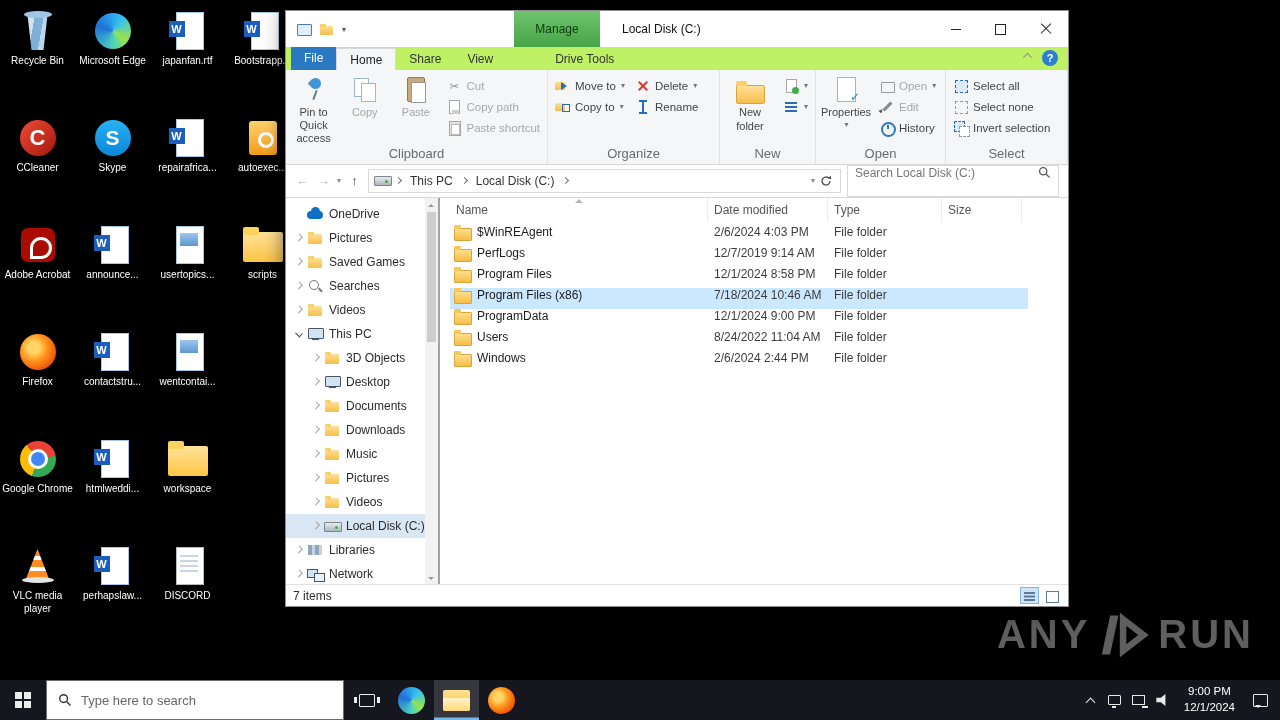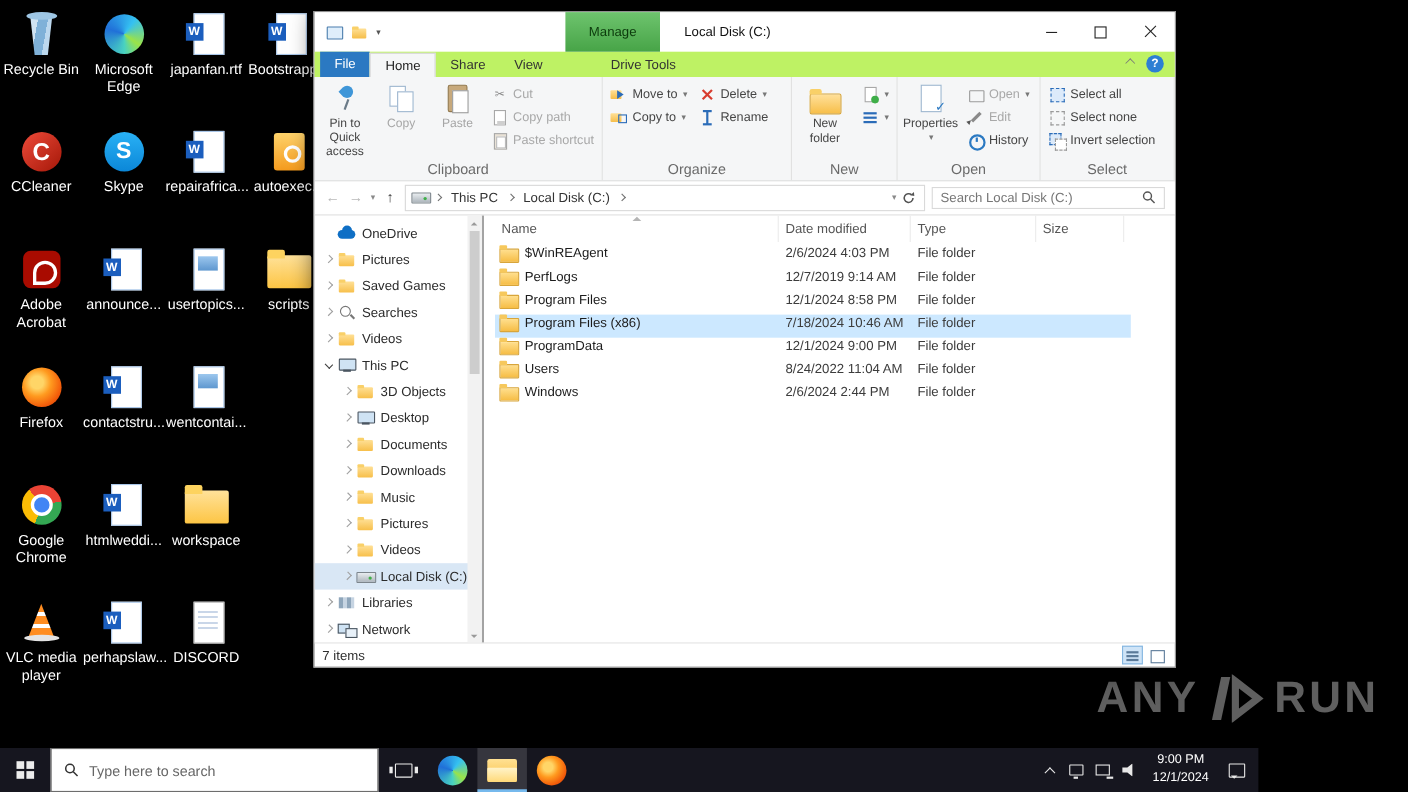--- a/index.html
+++ b/index.html
@@ -3,21 +3,21 @@
 <meta charset="utf-8">
 <style>
 *{box-sizing:border-box;margin:0;padding:0}
 html,body{width:1280px;height:720px}
 body{position:relative;background:#000;font-family:"Liberation Sans","DejaVu Sans",sans-serif;overflow:hidden;font-size:12px;color:#222}
 
 
 #dicons{position:absolute;left:0;top:6px;display:grid;grid-template-rows:repeat(6,107px);grid-auto-flow:column;grid-auto-columns:75px}
 .dicon{width:75px;display:flex;flex-direction:column;align-items:center;padding-top:4px;cursor:default}
 .art{width:46px;height:42px;position:relative;margin-bottom:3px}
-.dlabel{color:#fff;font-size:13px;text-align:center;line-height:1.25;text-shadow:1px 1px 2px #000,0 0 3px #000;max-width:74px}
+.dlabel{color:#fff;font-size:10px;text-align:center;line-height:1.25;text-shadow:1px 1px 2px #000,0 0 3px #000;max-width:74px}
 .t-word .art::before{content:"";position:absolute;left:11px;top:2px;width:26px;height:36px;background:#fff;border:1px solid #a9c6e8}
 .t-word .art::after{content:"W";position:absolute;left:4px;top:11px;width:16px;height:16px;background:#1b5ebe;color:#fff;font-size:11px;font-weight:700;line-height:16px;text-align:center}
 .t-docimg .art::before{content:"";position:absolute;left:11px;top:2px;width:26px;height:36px;background:#fff;border:1px solid #a9c6e8}
 .t-docimg .art::after{content:"";position:absolute;left:15px;top:9px;width:18px;height:13px;background:linear-gradient(#9cc7ee,#5e97cf)}
 .t-docplain .art::before{content:"";position:absolute;left:11px;top:2px;width:26px;height:36px;background:#fff;border:1px solid #b9b9b9}
 .t-docplain .art::after{content:"";position:absolute;left:15px;top:10px;width:18px;height:18px;background:repeating-linear-gradient(#c9d6e8 0 2px,transparent 2px 5px)}
 .t-folder .art::before{content:"";position:absolute;left:3px;top:8px;width:40px;height:30px;background:linear-gradient(#ffe29a,#fdc544);border-radius:2px}
 .t-folder .art::after{content:"";position:absolute;left:3px;top:3px;width:16px;height:8px;background:#fdd35f;border-radius:2px 2px 0 0}
 .t-recycle .art::before{content:"";position:absolute;left:11px;top:4px;width:24px;height:36px;background:linear-gradient(100deg,#cfe3f2 0 30%,#7fb1d8 30% 60%,#bcd8ee 60%);clip-path:polygon(8% 0,92% 0,75% 100%,25% 100%)}
 .t-recycle .art::after{content:"";position:absolute;left:9px;top:1px;width:28px;height:7px;background:#9ec6e4;border-radius:50%}
@@ -119,21 +119,21 @@
 
 .abar{flex:0 0 31px;display:flex;align-items:center;gap:6px;padding:0 9px;background:#fff;border-bottom:1px solid #d8d8d8}
 .navarrow{font-size:13px;color:#b9b9b9;width:15px;text-align:center}
 .navarrow.en{color:#3a3a3a}
 .adcaret{color:#8a8a8a;font-size:8px}
 .addr{flex:1;height:24px;border:1px solid #d9d9d9;display:flex;align-items:center;padding:0 5px;gap:2px;font-size:12px;color:#333}
 .crumb{padding:0 4px;white-space:nowrap}
 .bchev{width:5px;height:5px;border-right:1.2px solid #707070;border-bottom:1.2px solid #707070;transform:rotate(-45deg);margin:0 3px;flex:0 0 auto}
 .spacer{flex:1}
 .refresh{display:flex;align-items:center;padding:0 3px}
-.searchbox{width:212px;height:20px;border:1px solid #d9d9d9;display:flex;align-items:center;padding:0 7px;gap:6px}
+.searchbox{width:212px;height:32px;border:1px solid #d9d9d9;display:flex;align-items:flex-start;padding:0 7px;gap:6px}
 .searchbox input{border:none;outline:none;flex:1;font-size:12px;color:#444;font-family:inherit;min-width:0}
 .searchbox input::placeholder{color:#767676}
 .mag{display:flex;align-items:center}
 
 
 .content{flex:1;display:flex;min-height:0;background:#fff}
 .navpane{flex:0 0 154px;border-right:2px solid #a3a3a3;position:relative;padding-top:4px;overflow:hidden}
 .navitem{height:24px;display:flex;align-items:center;gap:5px;padding-left:calc(10px + var(--depth,0)*17px);font-size:12px;color:#2b2b2b}
 .navitem.selected{background:#d9e7f5}
 .chev{width:5px;height:5px;flex:0 0 6px;border-right:1.2px solid #a0a0a0;border-bottom:1.2px solid #a0a0a0;transform:rotate(-45deg)}
@@ -179,21 +179,21 @@
 .ffold::before{content:"";position:absolute;left:0;top:3px;width:16px;height:11px;background:linear-gradient(#ffdf8e,#f6bd45);border:1px solid #d8a53a;border-radius:1px}
 .ffold::after{content:"";position:absolute;left:0;top:0;width:7px;height:4px;background:#f6c85c;border-radius:1px 1px 0 0}
 .status{flex:0 0 22px;border-top:1px solid #e3e3e3;display:flex;align-items:center;justify-content:space-between;padding:0 7px;font-size:12px;color:#2f2f2f}
 .vtoggles{display:flex;gap:3px;align-items:center}
 .vt{width:19px;height:17px;border:1px solid transparent;position:relative}
 .vt.active{background:#cfe4f7;border-color:#84b6e0}
 .vt.details::before{content:"";position:absolute;left:3px;top:4px;width:11px;height:1.5px;background:#5b7a99;box-shadow:0 3.5px 0 #5b7a99,0 7px 0 #5b7a99}
 .vt.thumbs::before{content:"";position:absolute;left:3px;top:3px;width:11px;height:10px;border:1.5px solid #5b7a99}
 
 
-#taskbar{position:absolute;left:0;bottom:0;width:1144px;height:40px;background:#16161f;display:flex;align-items:stretch;z-index:50}
+#taskbar{position:absolute;left:0;bottom:0;width:1280px;height:40px;background:#16161f;display:flex;align-items:stretch;z-index:50}
 .tstart{width:46px;display:flex;align-items:center;justify-content:center}
 .winlogo{width:16px;height:16px;display:grid;grid-template-columns:7px 7px;grid-template-rows:7px 7px;gap:1.5px}
 .winlogo span{background:#ececec}
 .tsearch{width:298px;background:#fff;display:flex;align-items:center;gap:9px;padding:0 11px;border:1px solid #6d6d6d}
 .tsearch input{flex:1;border:none;outline:none;font-size:13px;color:#555;font-family:inherit;background:transparent;min-width:0}
 .tsearch input::placeholder{color:#666}
 .tbtn{width:45px;display:flex;align-items:center;justify-content:center;position:relative}
 .tbtn.active{background:rgba(255,255,255,.14);box-shadow:inset 0 -2.5px 0 #76b9ed}
 .tb-taskview{width:16px;height:13px;border:1.6px solid #ececec;border-radius:1px;position:relative}
 .tb-taskview::before{content:"";position:absolute;left:-6px;top:2px;width:3px;height:6px;background:#ececec}

